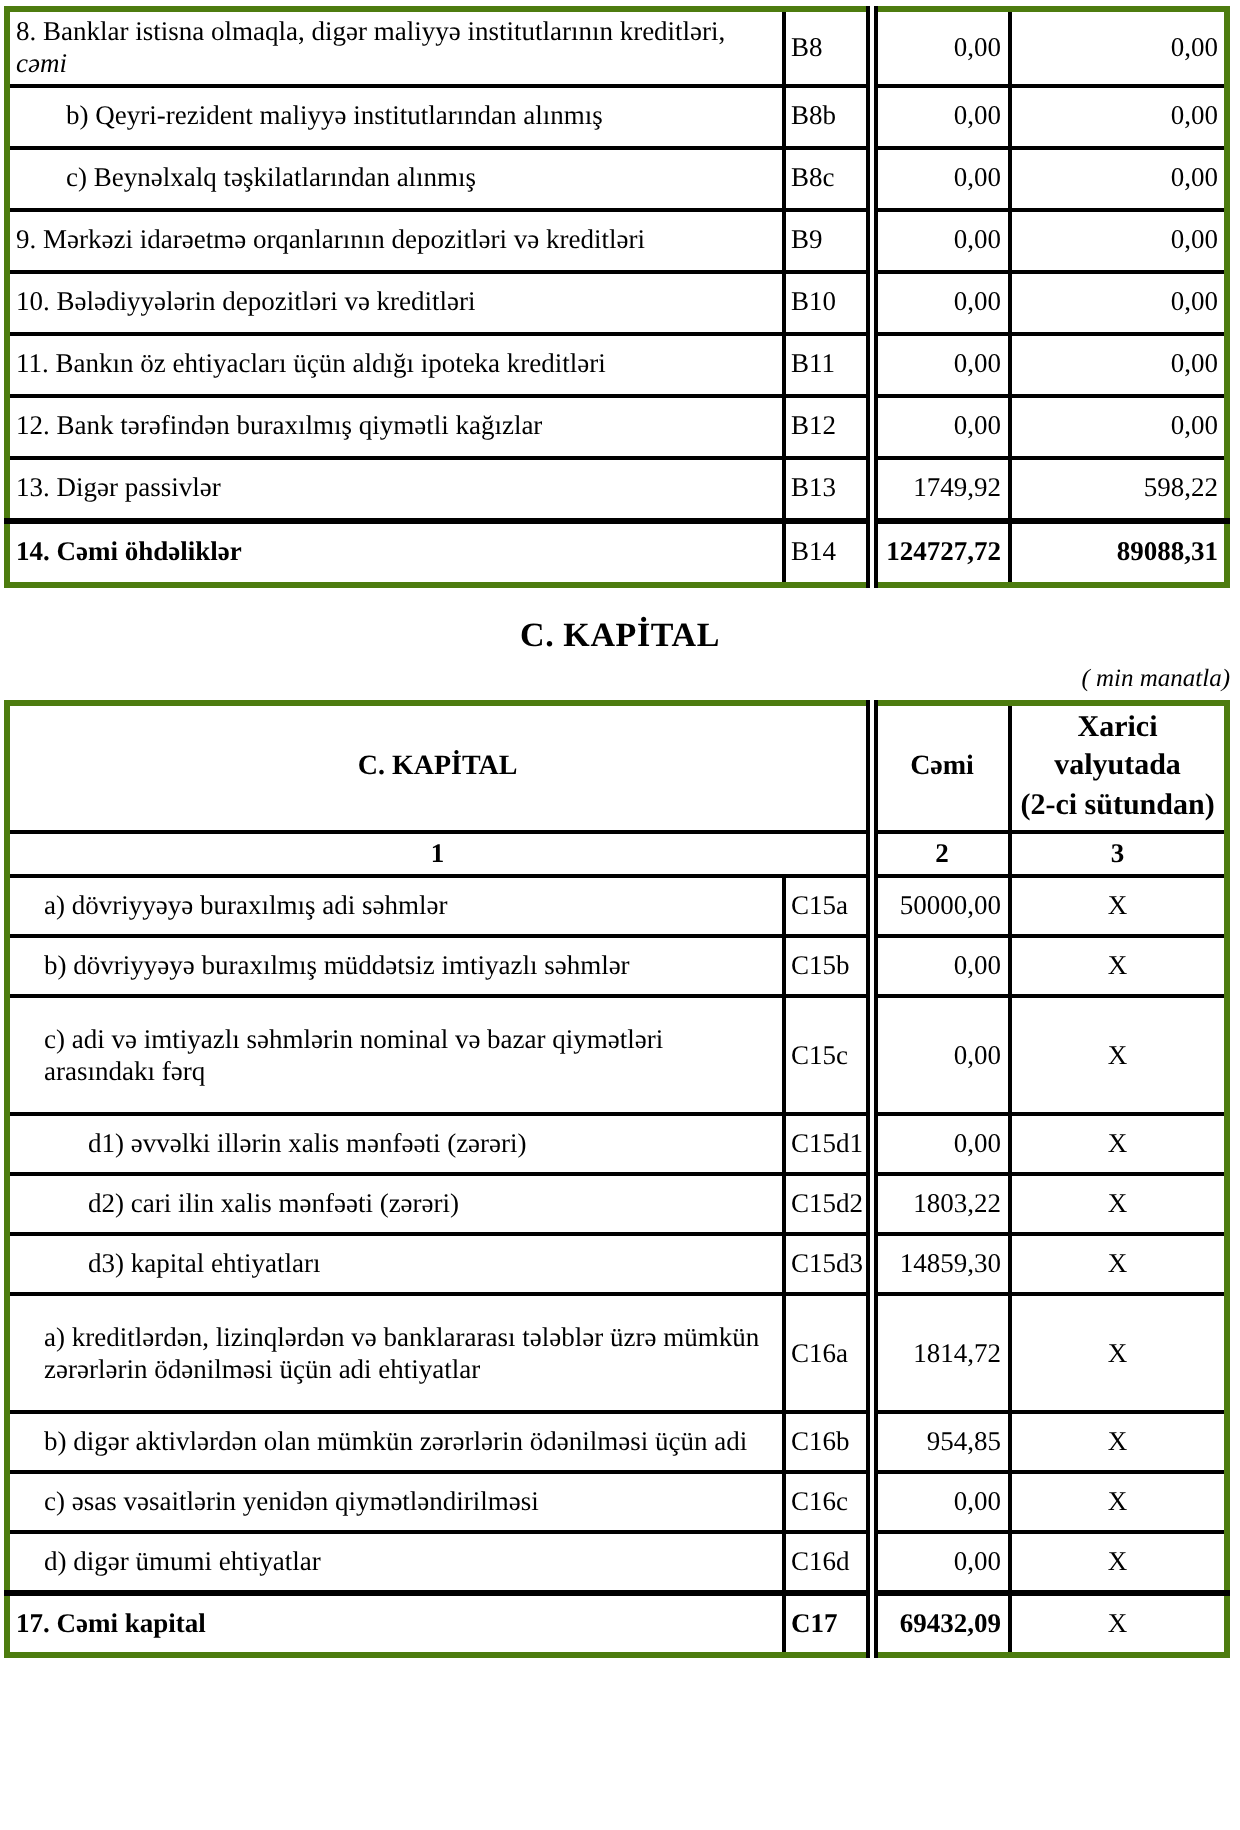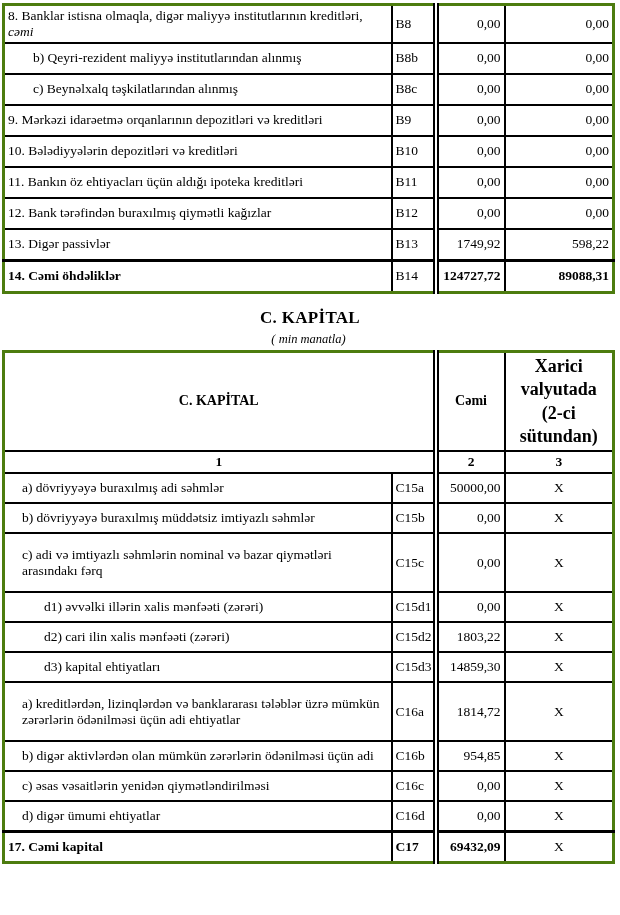--- a/index.html
+++ b/index.html
@@ -43,27 +43,27 @@
 
   tr.bold td { border-top:3px solid #000; }
   tr.bold td.name, tr.bold td.v1, tr.bold td.v2:not(.x) { font-weight:bold; }
   tr.codebold td.code { font-weight:bold; }
 
   .section-title {
     text-align:center; font-weight:bold;
     font-size:17px; margin:14px 0 4px 0; letter-spacing:0.3px;
   }
   .unit-note {
-    text-align:center; font-style:italic;
+    text-align:right; font-style:italic;
     font-size:12.5px; margin:0 3px 3px 0;
   }
 
   .fin thead th { font-weight:bold; }
   tr.head-row th { height:48px; font-size:14px; }
-  tr.head-row th.head-fx { font-size:18px; line-height:1.3; }
+  tr.head-row th.head-fx { font-size:15px; line-height:1.3; }
   tr.head-row th.head-total, tr.head-row th.head-fx { border-left:6px double #000; }
   tr.head-row th.head-fx { border-left:2px solid #000; }
   tr.num-row th { height:15px; font-size:13.5px; }
   tr.num-row th.head-total { border-left:6px double #000; }
 </style>
 </head>
 <body>
 
 <div class="page">
 

